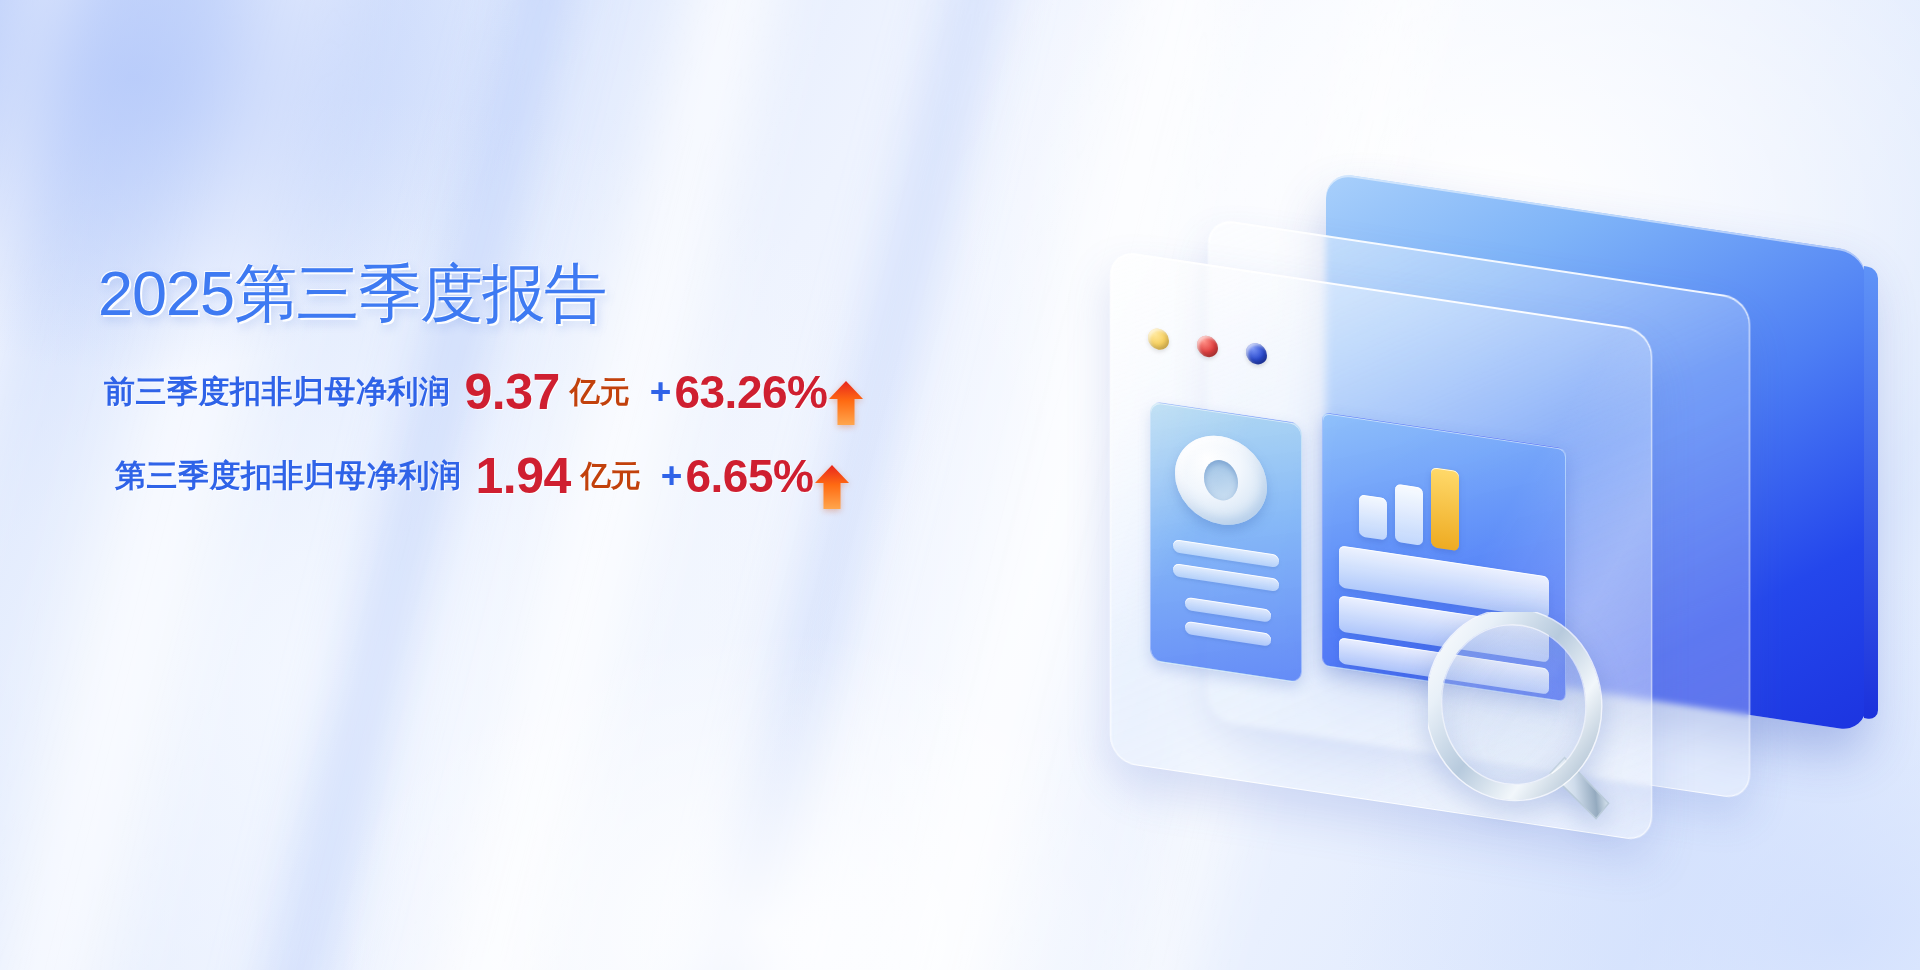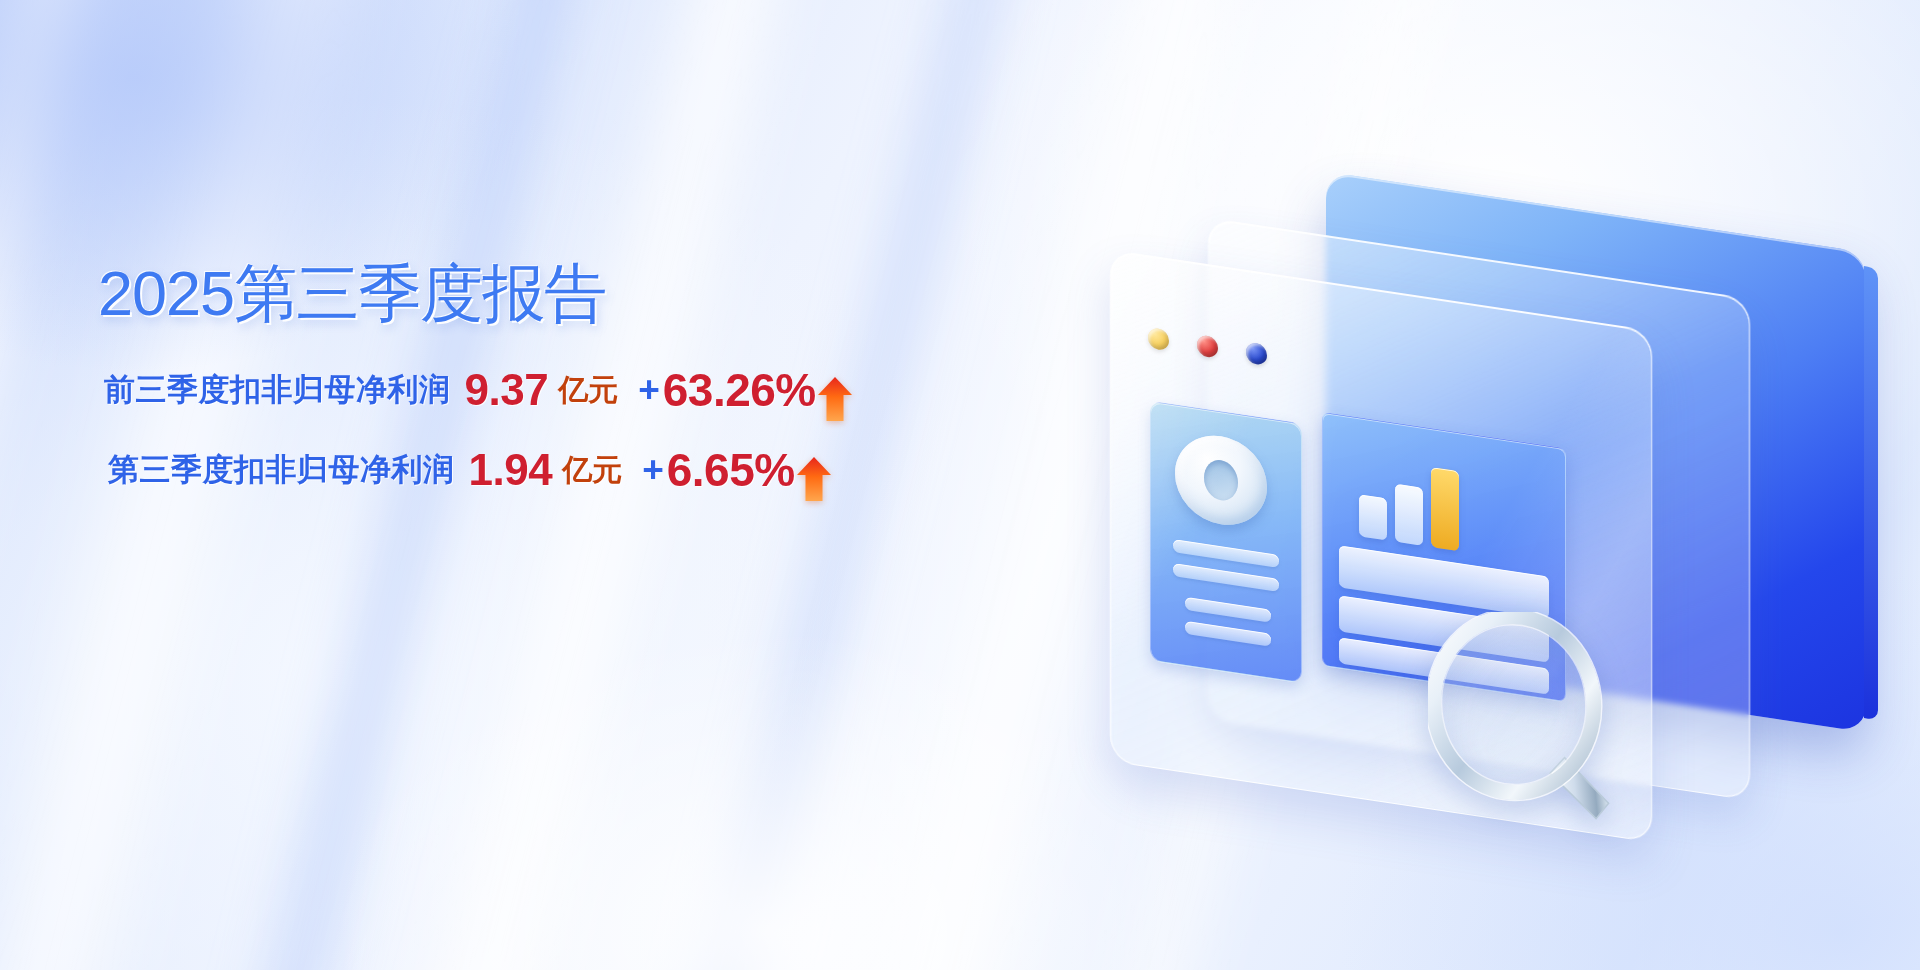--- a/index.html
+++ b/index.html
@@ -52,27 +52,27 @@
       -1px -1px 0 rgba(255,255,255,.8),
       3px 5px 10px rgba(90,130,220,.28);
     background:linear-gradient(180deg,#4f88f7 0%,#3064e8 100%);
     -webkit-background-clip:text;background-clip:text;
   }
   .statline{
     display:flex;align-items:center;white-space:nowrap;
     font-weight:bold;
   }
   .statline.l1{margin-top:38px;margin-left:6px;}
-  .statline.l2{margin-top:26px;margin-left:10px;}
+  .statline.l2{margin-top:26px;margin-left:17px;}
   .lbl{
     font-size:31px;color:#2f63e8;letter-spacing:.5px;
     text-shadow:1px 1px 0 rgba(255,255,255,.9);
   }
   .num{
-    font-size:44px;color:#cf1f30;margin:0 10px 0 14px;letter-spacing:-0.5px;
+    font-size:50px;color:#cf1f30;margin:0 10px 0 14px;letter-spacing:-0.5px;
     text-shadow:1px 1px 0 rgba(255,255,255,.85);
   }
   .unit{
     font-size:30px;color:#c2410c;margin-right:20px;
     text-shadow:1px 1px 0 rgba(255,255,255,.9);
   }
   .plus{font-size:37px;color:#2f63e8;margin-right:3px;}
   .pct{
     font-size:46px;color:#cf1f30;letter-spacing:-0.5px;
     text-shadow:1px 1px 0 rgba(255,255,255,.85);

